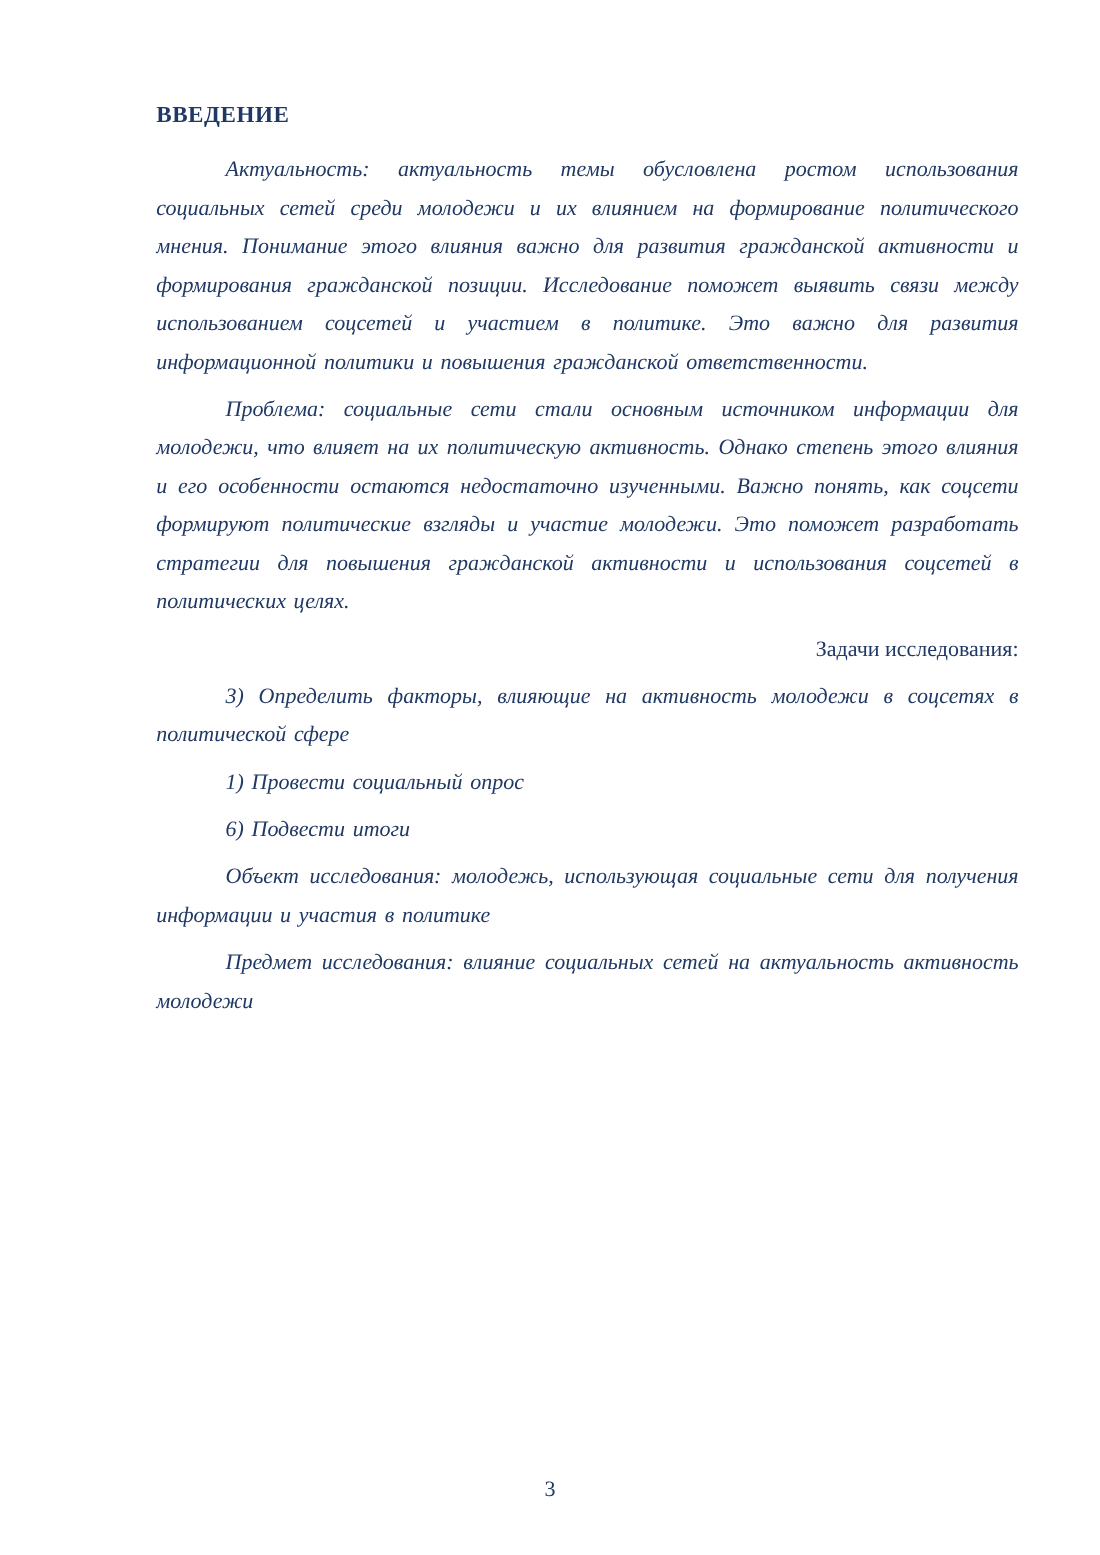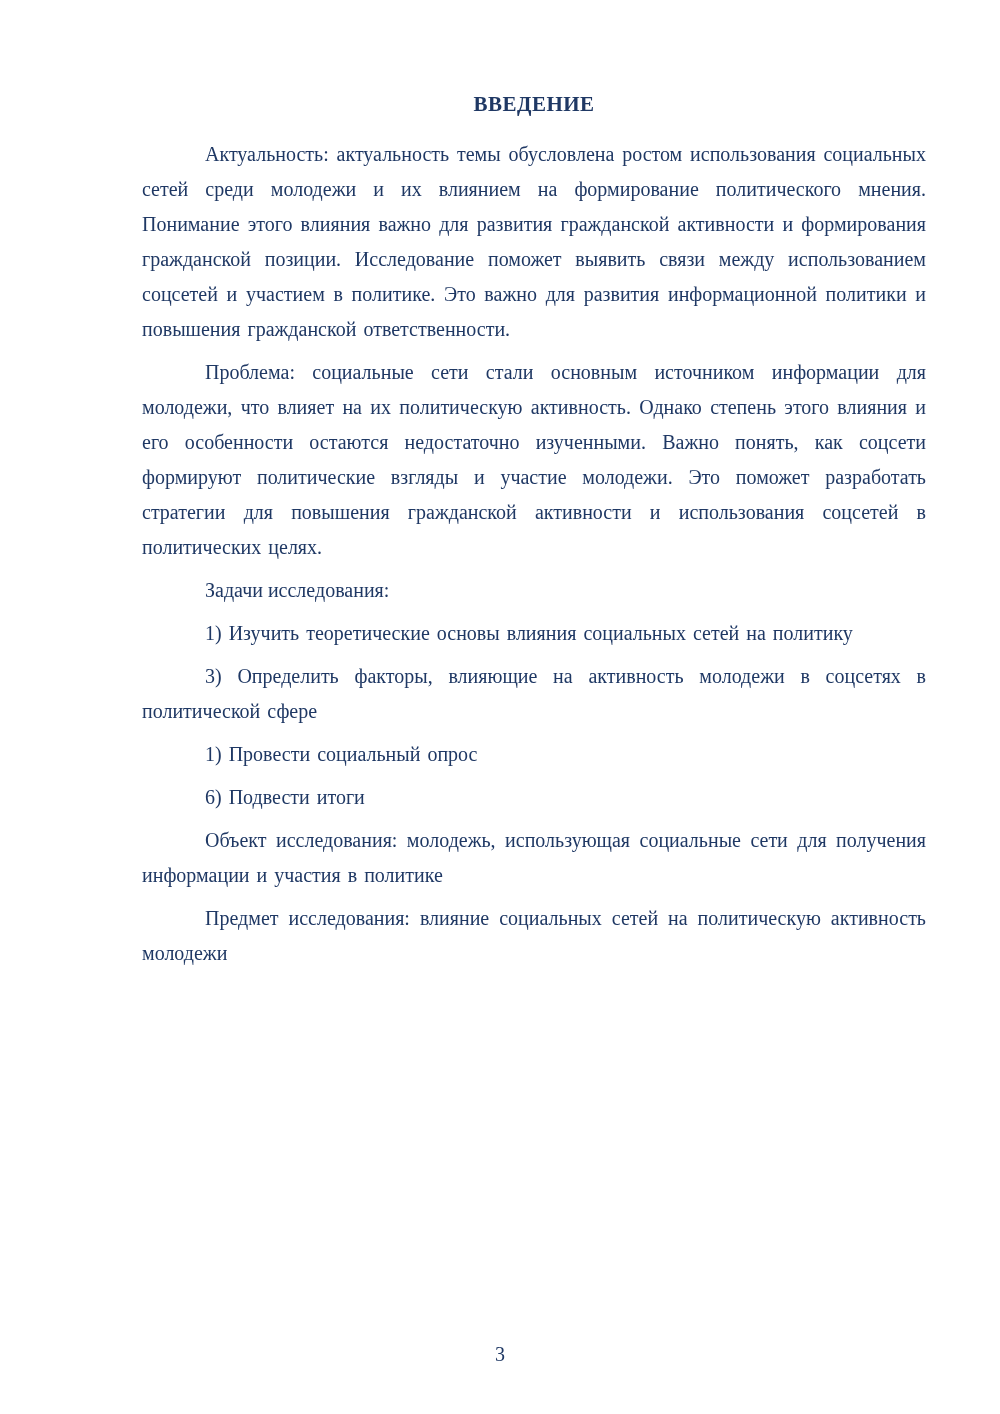--- a/index.html
+++ b/index.html
@@ -13,40 +13,41 @@
     height: 1414px;
     margin: 0 auto;
     background: #ffffff;
     box-sizing: border-box;
     padding: 92px 74px 0 142px;
     font-family: "Liberation Serif", "DejaVu Serif", serif;
     color: #1f3864;
     overflow: hidden;
   }
   .doc-title {
-    text-align: center;
     font-weight: bold;
     font-size: 21px;
     letter-spacing: 0.5px;
     margin: 0 0 20px 0;
   }
   p.body-par {
     font-size: 20px;
     line-height: 35px;
     text-align: justify;
     text-align-last: left;
     text-indent: 63px;
     margin: 0 0 8px 0;
     word-spacing: 2px;
+    font-style: italic;
   }
   p.tasks-heading {
     font-size: 20px;
     line-height: 35px;
     text-indent: 63px;
     margin: 0 0 8px 0;
+    text-align: right;
   }
   .page-number {
     position: absolute;
     left: 0;
     right: 0;
     bottom: 48px;
     text-align: center;
     font-size: 20px;
     color: #1f3864;
   }
@@ -58,28 +59,27 @@
 
   <h1 class="doc-title">ВВЕДЕНИЕ</h1>
 
   <p class="body-par">Актуальность: актуальность темы обусловлена ростом использования социальных сетей среди молодежи и их влиянием на формирование политического мнения. Понимание этого влияния важно для развития гражданской активности и формирования гражданской позиции. Исследование поможет выявить связи между использованием соцсетей и участием в политике. Это важно для развития информационной политики и повышения гражданской ответственности.</p>
 
   <p class="body-par">Проблема: социальные сети стали основным источником информации для молодежи, что влияет на их политическую активность. Однако степень этого влияния и его особенности остаются недостаточно изученными. Важно понять, как соцсети формируют политические взгляды и участие молодежи. Это поможет разработать стратегии для повышения гражданской активности и использования соцсетей в политических целях.</p>
 
 
   <p class="tasks-heading">Задачи исследования:</p>
 
-  <p class="body-par">1) Изучить теоретические основы влияния социальных сетей на политику</p>
 
 
   <p class="body-par">3) Определить факторы, влияющие на активность молодежи в соцсетях в политической сфере</p>
 
   <p class="body-par">1) Провести социальный опрос</p>
 
   <p class="body-par">6) Подвести итоги</p>
 
   <p class="body-par">Объект исследования: молодежь, использующая социальные сети для получения информации и участия в политике</p>
 
-  <p class="body-par">Предмет исследования: влияние социальных сетей на политическую активность молодежи</p>
+  <p class="body-par">Предмет исследования: влияние социальных сетей на актуальность активность молодежи</p>
 
   <div class="page-number">3</div>
 
 </div>
 
 </body></html>

